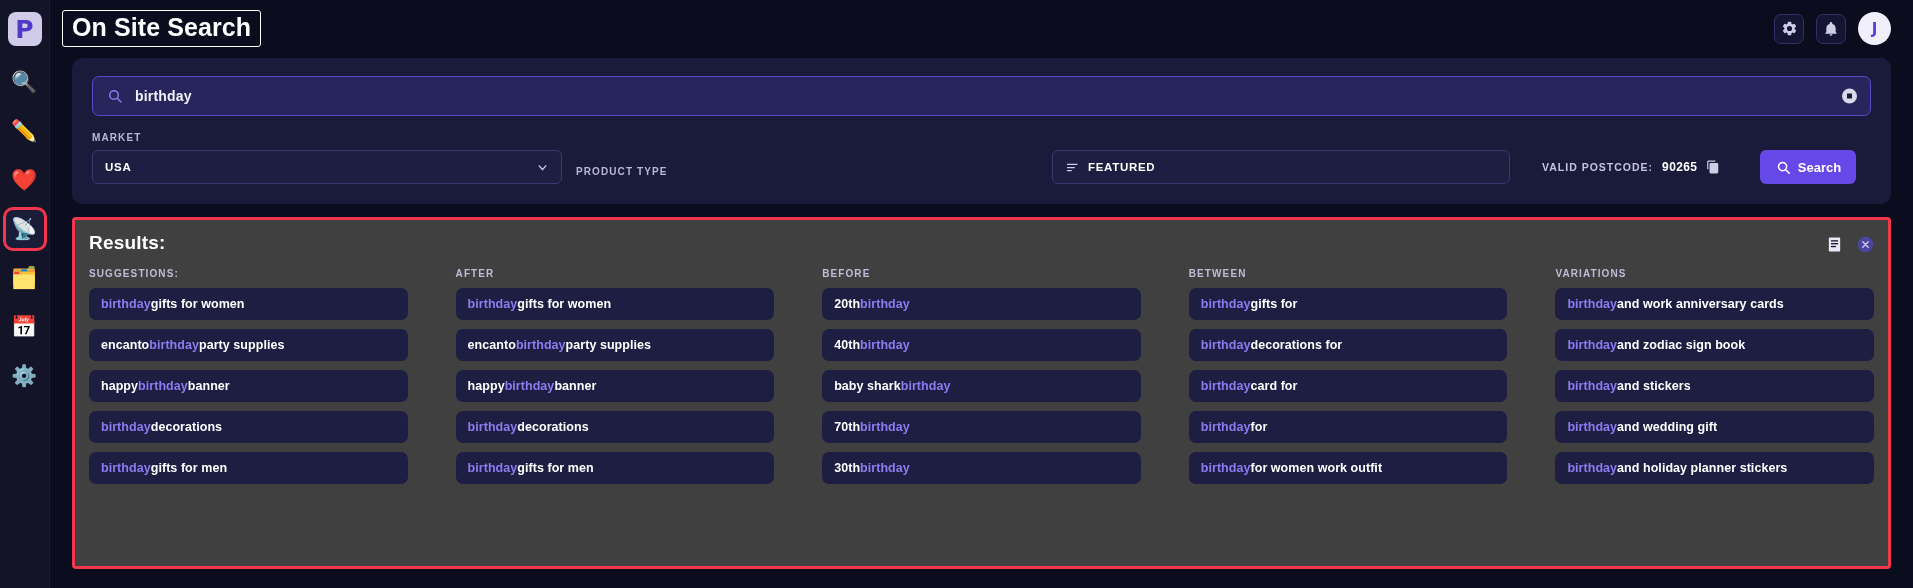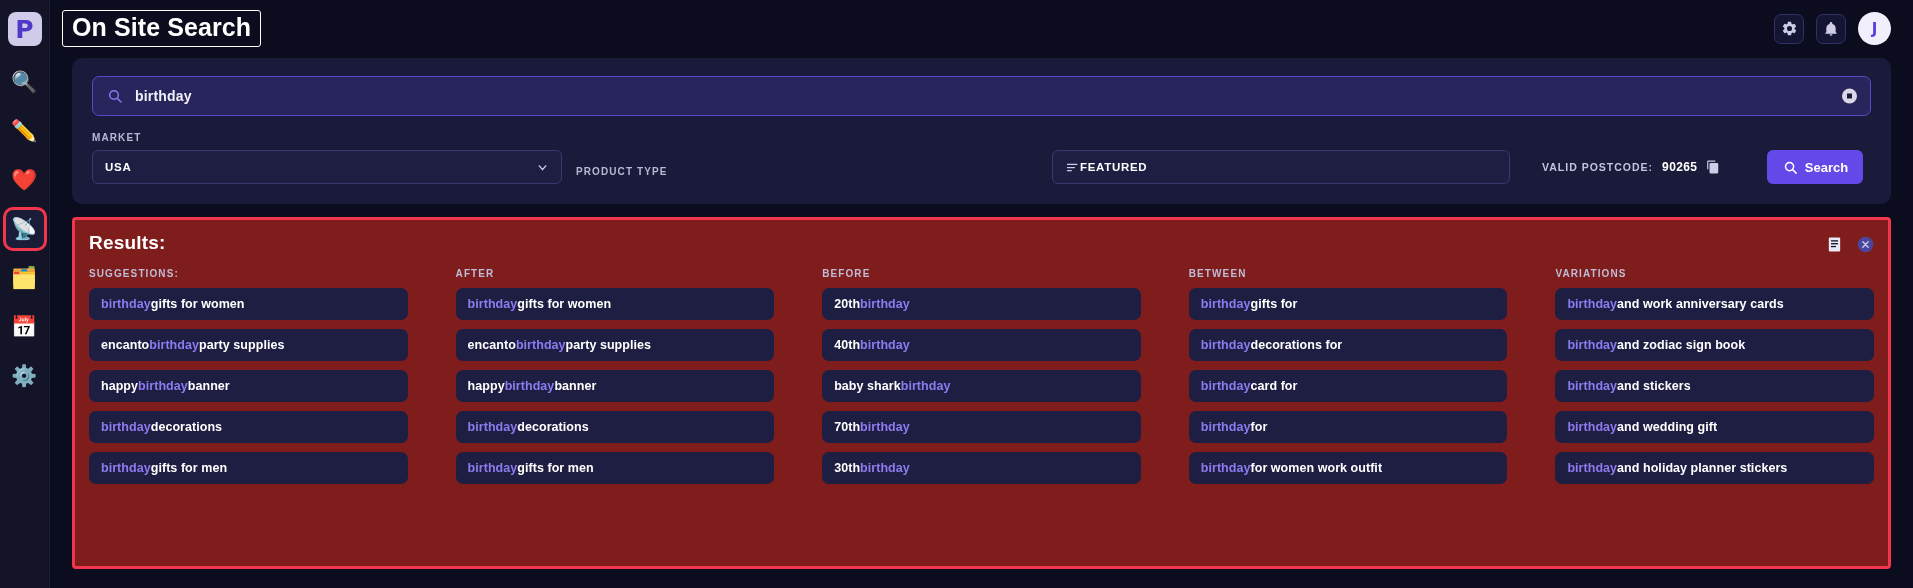--- a/index.html
+++ b/index.html
@@ -150,20 +150,21 @@
     margin-bottom: 7px;
     text-transform: uppercase;
   }
   .select-box {
     height: 34px;
     background: #1d1e42;
     border: 1px solid #3b3870;
     border-radius: 6px;
     display: flex; align-items: center;
     padding: 0 12px;
+    gap: 8px;
     color: #ffffff;
     font-size: 11.5px;
     font-weight: bold;
     letter-spacing: .7px;
   }
   .select-box .sel-val { flex: 1; white-space: nowrap; overflow: hidden; }
   .chev { color: #cfcde6; font-size: 11px; }
 
   .grp-market  { width: 470px; }
   .grp-product { width: 462px; }
@@ -173,38 +174,38 @@
     display: flex; align-items: center; gap: 9px;
     height: 34px; margin-left: 18px;
   }
   .pc-label {
     font-size: 10.5px; letter-spacing: 1px; color: #c6c3df; font-weight: bold;
   }
   .pc-value {
     font-size: 12px; color: #ffffff; font-weight: bold; letter-spacing: .4px;
   }
   .search-btn {
-    margin-left: 33px;
+    margin-left: 26px;
     height: 34px;
     min-width: 96px;
     background: #6548e8;
     border-radius: 6px;
     display: flex; align-items: center; justify-content: center;
     gap: 7px;
     color: #fff; font-size: 13px; font-weight: bold;
     border: none;
     cursor: pointer;
     font-family: "Liberation Sans", sans-serif;
   }
 
   
   .results-panel {
     position: relative;
     margin: 13px 22px 0 22px;
-    background: #7f1d1d;
+    background: #404040;
     border: 3px solid #f4364c;
     border-radius: 4px;
     padding: 12px 14px 0 14px;
     height: 352px;
     overflow: hidden;
   }
   .results-head {
     display: flex; align-items: flex-start;
   }
   .results-title {

